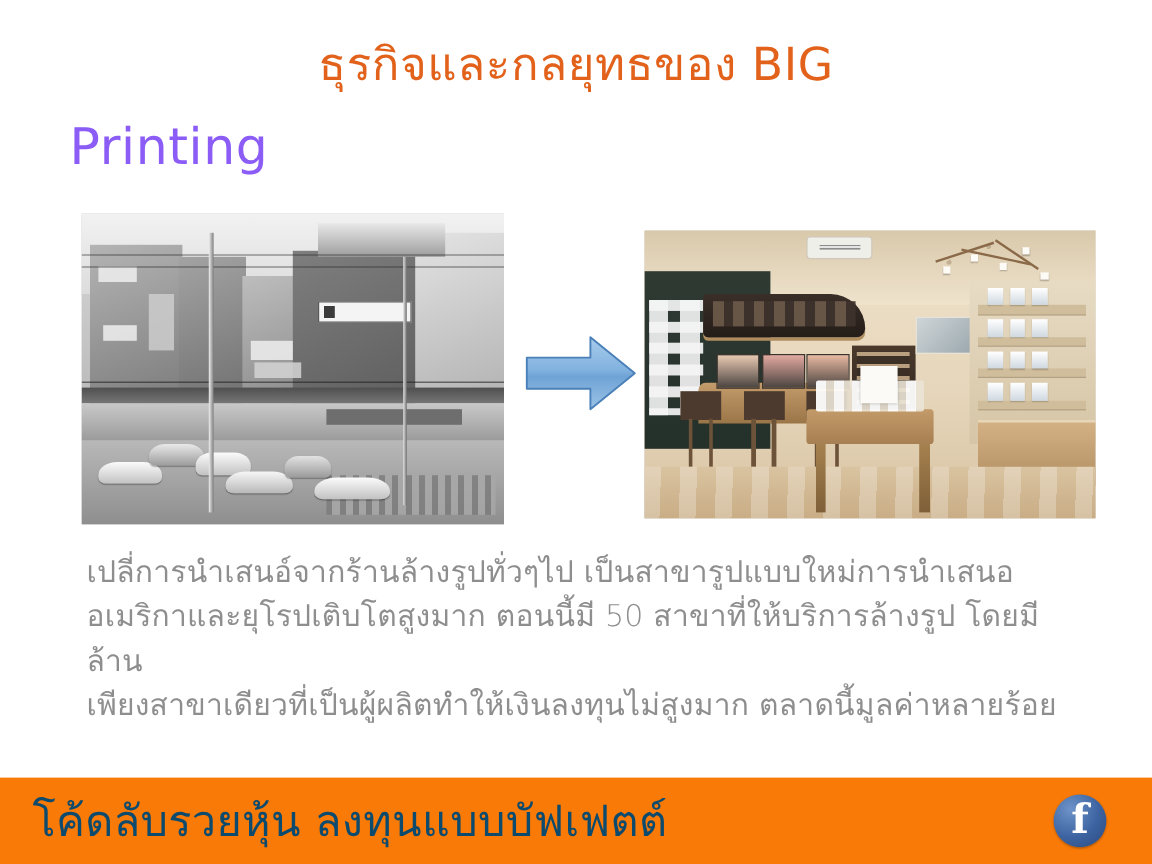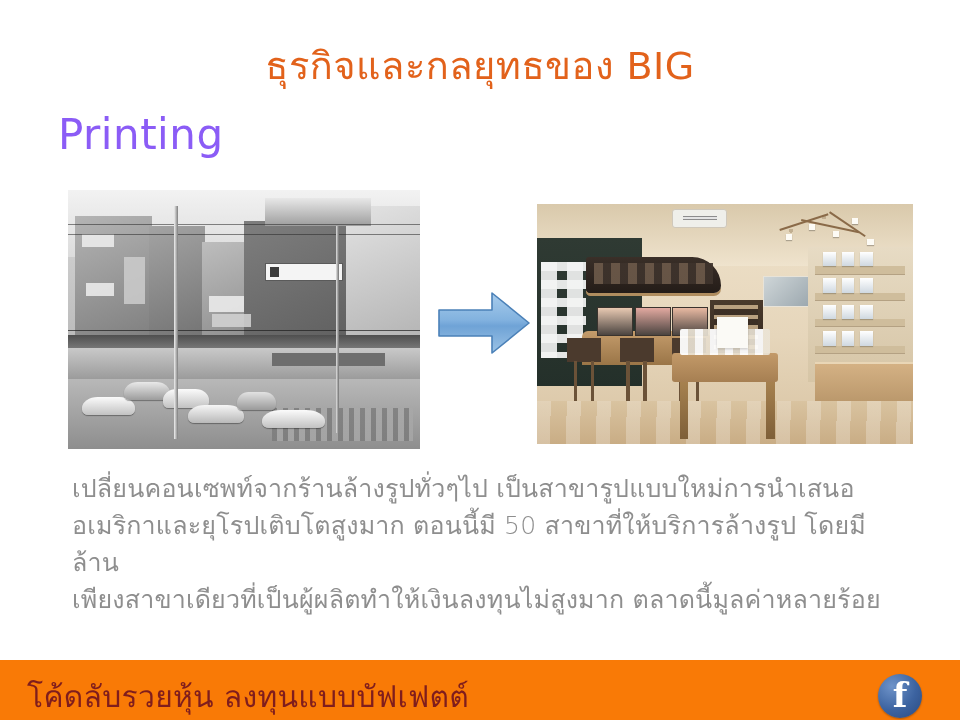--- a/index.html
+++ b/index.html
@@ -9,21 +9,21 @@
   }
   body {
     width: 960px;
     height: 720px;
     overflow: hidden;
     font-family: "DejaVu Sans", "Liberation Sans", sans-serif;
     position: relative;
   }
   .slide {
     position: absolute;
-    left: 0; top: 12px;
+    left: 0; top: 0;
     width: 960px;
     height: 536px;
     background: #ffffff;
   }
 
   
   .slide-title {
     position: absolute;
     left: 0;
     top: 34px;
@@ -338,22 +338,22 @@
     top: 648px;
     width: 960px;
     height: 72px;
     background: #F97A06;
   }
   .footer-left {
     position: absolute;
     left: 27px;
     top: 50%;
     transform: translateY(-50%);
-    color: #7f1d1d;
-    font-size: 30px;
+    color: #0c4a6e;
+    font-size: 36px;
     font-weight: 400;
     letter-spacing: 0.3px;
     white-space: nowrap;
   }
   .footer-right {
     position: absolute;
     right: 38px;
     top: 50%;
     transform: translateY(-50%);
     display: flex;
@@ -495,21 +495,21 @@
       <div class="floor"></div>
       <div class="table"></div>
       <div class="tdisplay"></div>
       <div class="board"></div>
       <div class="tleg tl1"></div>
       <div class="tleg tl2"></div>
     </div>
   </div>
 
   <div class="body-text">
-    <div>เปลี่ยนคอนเซพท์จากร้านล้างรูปทั่วๆไป เป็นสาขารูปแบบใหม่การนำเสนอ</div>
+    <div>เปลี่การนำเสนอ์จากร้านล้างรูปทั่วๆไป เป็นสาขารูปแบบใหม่การนำเสนอ</div>
     <div>อเมริกาและยุโรปเติบโตสูงมาก ตอนนี้มี 50 สาขาที่ให้บริการล้างรูป โดยมี</div>
     <div>ล้าน</div>
     <div>เพียงสาขาเดียวที่เป็นผู้ผลิตทำให้เงินลงทุนไม่สูงมาก ตลาดนี้มูลค่าหลายร้อย</div>
   </div>
 
   <div class="footer">
     <div class="footer-left">โค้ดลับรวยหุ้น ลงทุนแบบบัฟเฟตต์</div>
     <div class="footer-right">
       <div class="fb-icon">
         <div class="f">f</div>

